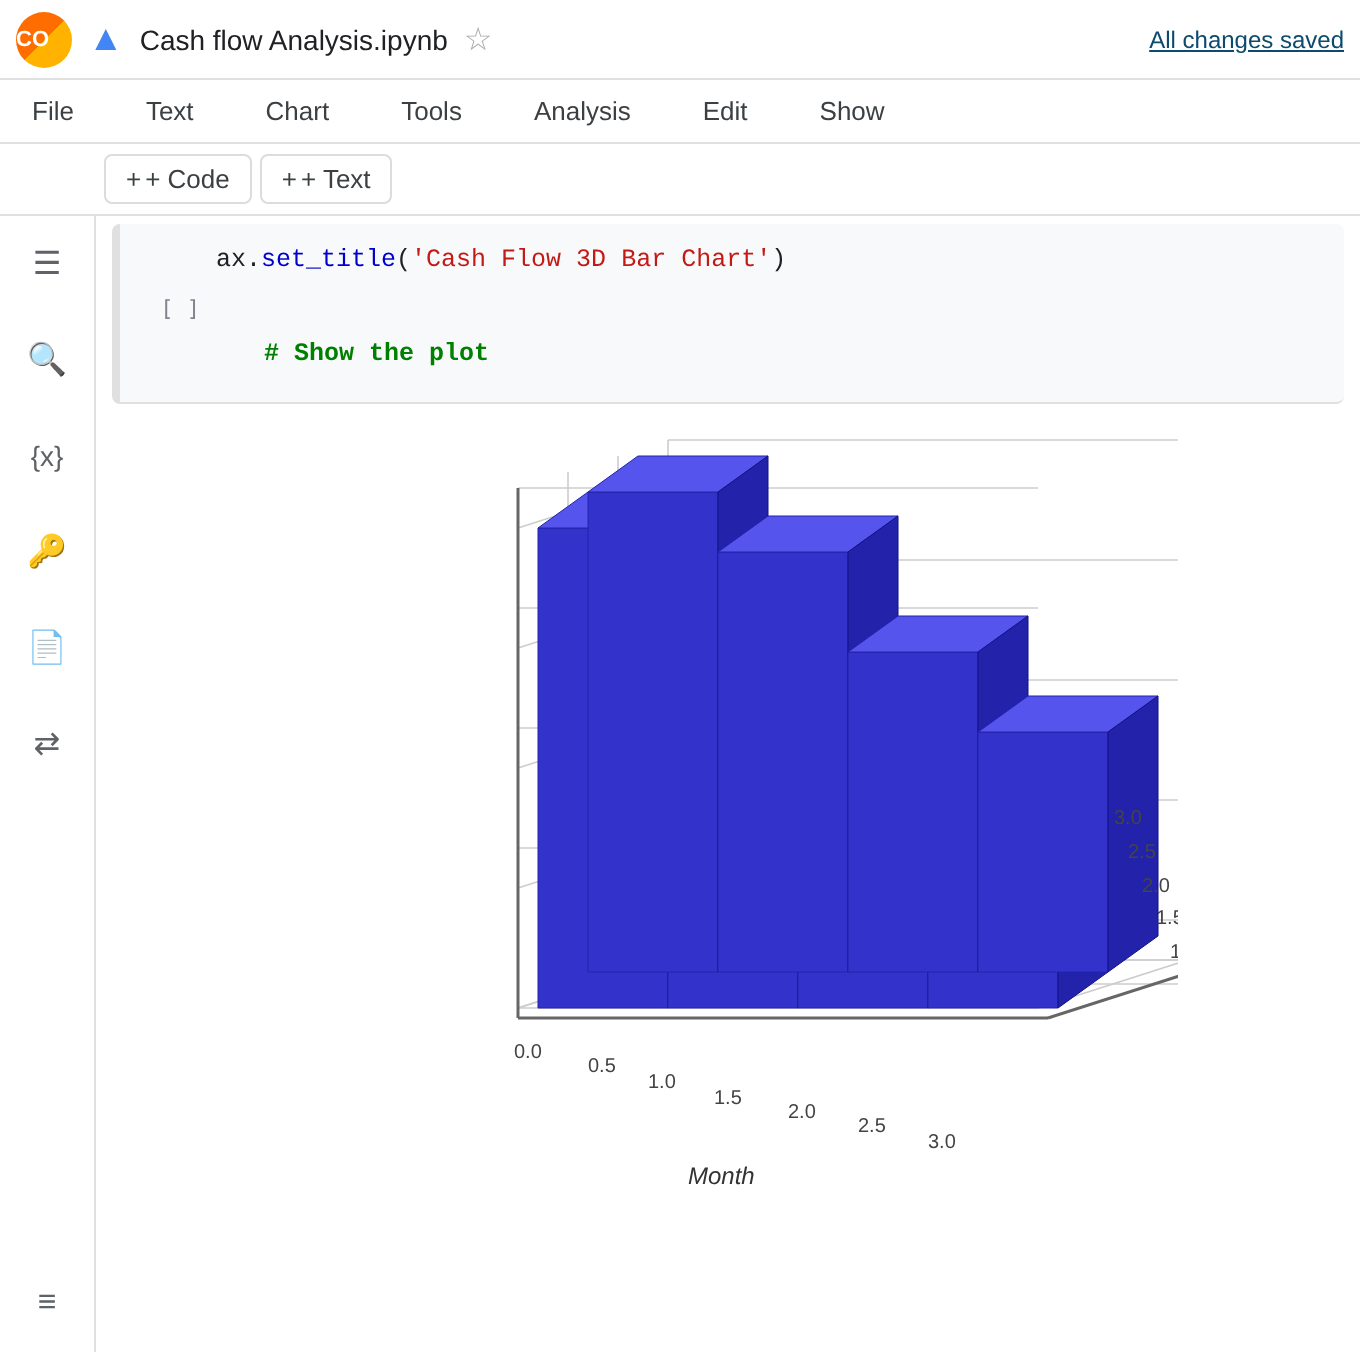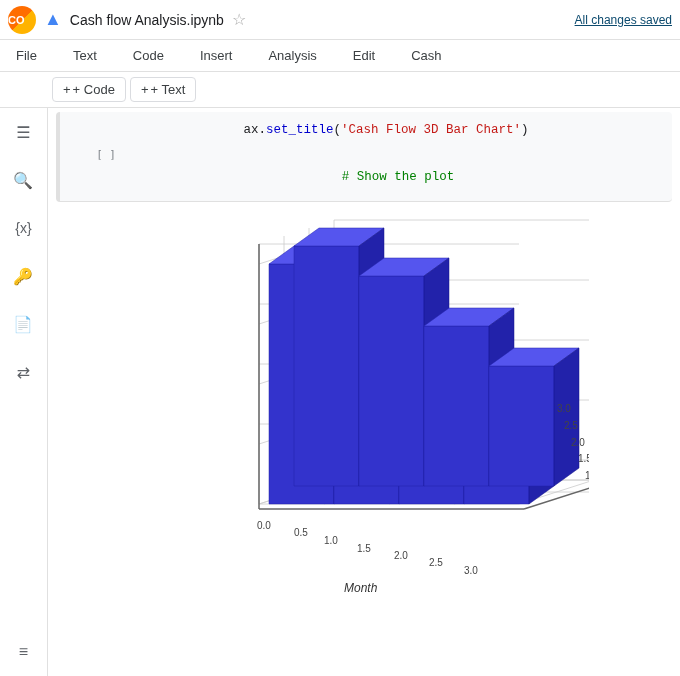--- a/index.html
+++ b/index.html
@@ -96,22 +96,21 @@
 
     
     #code-cell {
       border-bottom: 1px solid #e0e0e0;
       padding: 4px 0 4px 0;
       background: #fff;
     }
     .cell-wrapper {
       display: flex;
       align-items: flex-start;
-      padding: 2px 24px;
-      text-align: center;
+      padding: 2px 8px;
     }
     .cell-gutter {
       width: 40px;
       min-width: 40px;
       display: flex;
       align-items: flex-start;
       justify-content: flex-end;
       padding-right: 8px;
       padding-top: 2px;
       font-size: 11px;
@@ -121,21 +120,21 @@
     .cell-code {
       flex: 1;
       font-family: 'Courier New', monospace;
       font-size: 12.5px;
       line-height: 1.6;
       padding: 2px 0;
     }
     .kw-green { color: #228B22; }
     .kw-blue { color: #0000CD; }
     .str-red { color: #C41A16; }
-    .comment { color: #008000; }
+    .comment { color: #008000; font-weight: bold; }
     .normal { color: #202124; }
 
     
     #chart-area {
       padding: 8px 16px 0 16px;
       display: flex;
       flex-direction: column;
       align-items: center;
     }
     #chart-title {
@@ -161,25 +160,25 @@
   </div>
   <span style="font-size:18px; color:#4285F4;">▲</span>
   <span style="font-size:14px; color:#202124; font-weight:500;">Cash flow Analysis.ipynb</span>
   <span style="font-size:16px; color:#aaa;">☆</span>
   <span style="margin-left:auto; font-size:12px; color:#0c4a6e; text-decoration:underline; cursor:pointer;">All changes saved</span>
 </div>
 
 <div id="menubar">
   <span class="menu-item">File</span>
   <span class="menu-item">Text</span>
-  <span class="menu-item">Code</span>
-  <span class="menu-item">Insert</span>
+  <span class="menu-item">Chart</span>
+  <span class="menu-item">Tools</span>
   <span class="menu-item">Analysis</span>
   <span class="menu-item">Edit</span>
-  <span class="menu-item">Cash</span>
+  <span class="menu-item">Show</span>
 </div>
 
 <div id="toolbar">
   <button class="toolbar-btn">
     <span>+</span>
     <span style="margin-left:-2px;">+ Code</span>
   </button>
   <button class="toolbar-btn">
     <span>+</span>
     <span style="margin-left:-2px;">+ Text</span>

